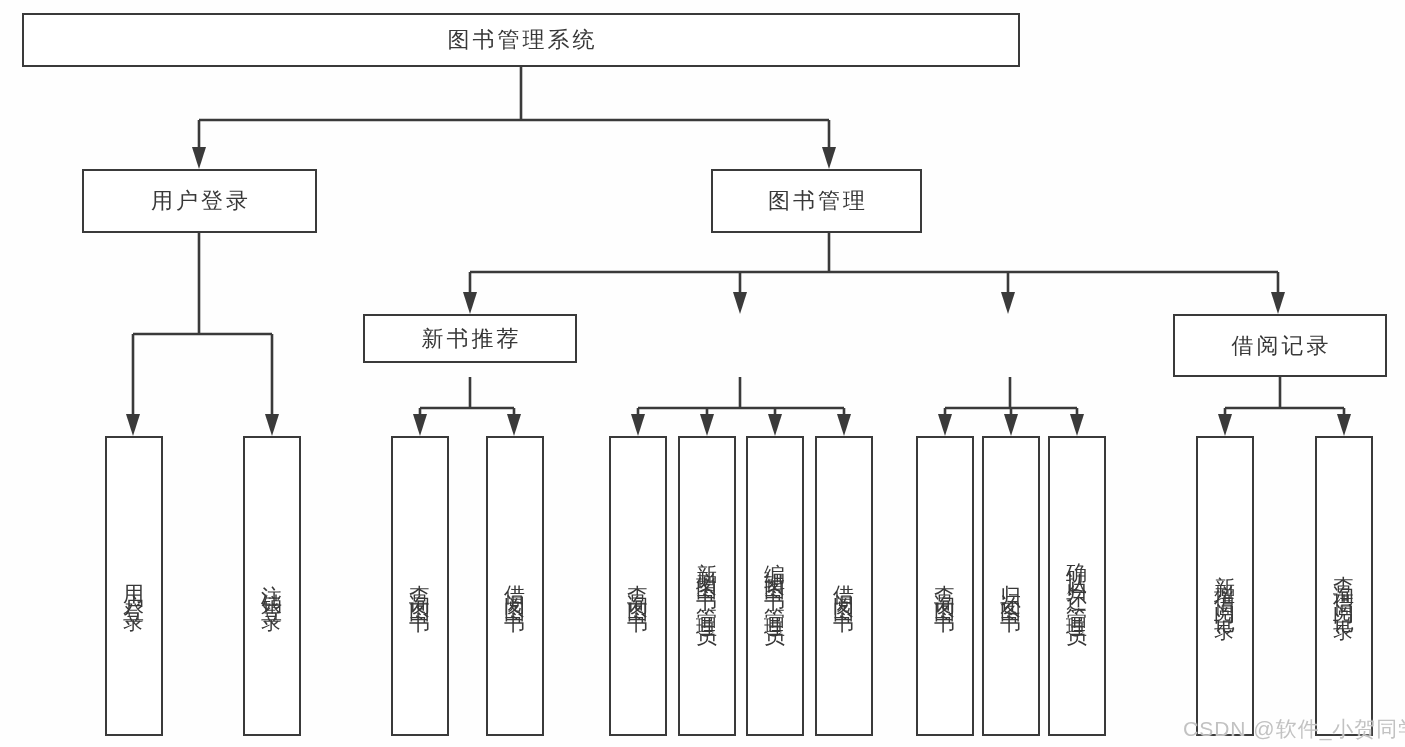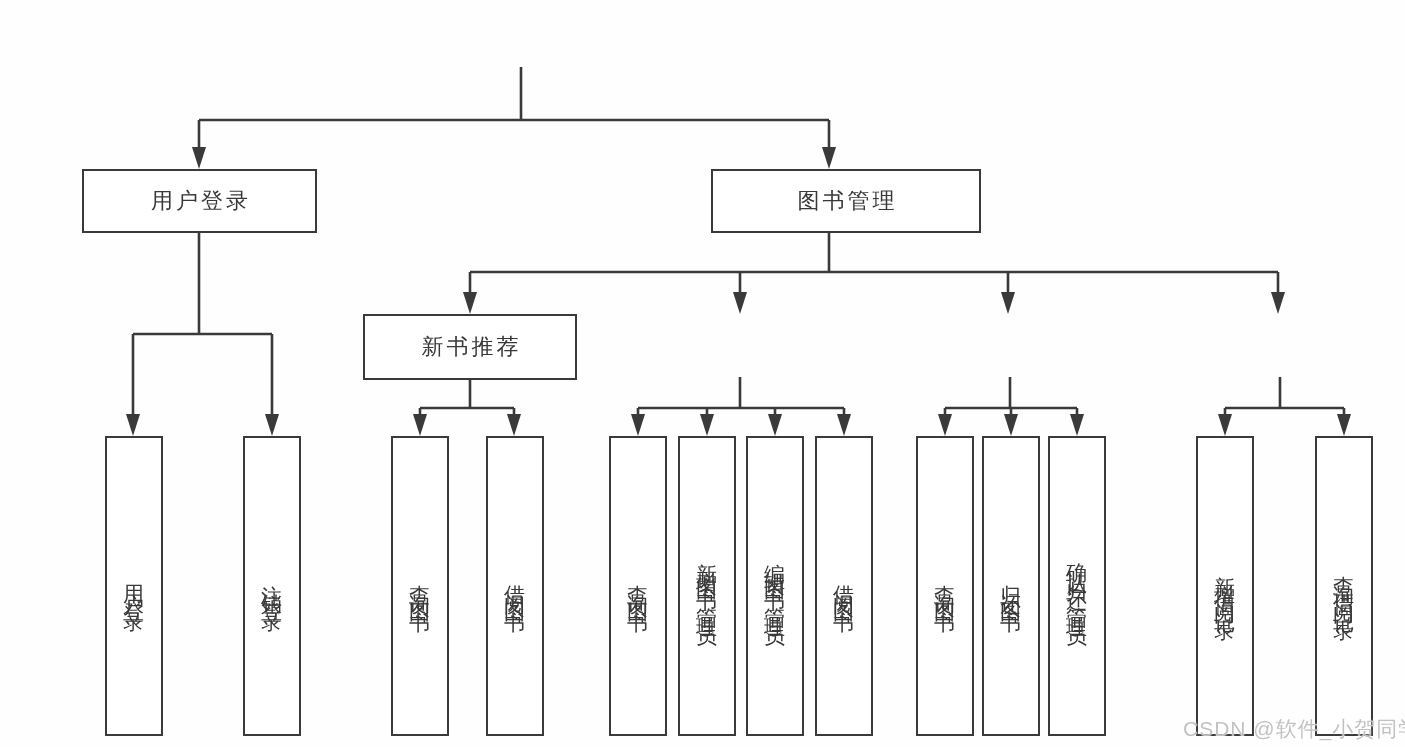--- a/index.html
+++ b/index.html
@@ -92,30 +92,36 @@
       <polygon points="768,414 782,414 775,436"></polygon>
       <polygon points="837,414 851,414 844,436"></polygon>
       <polygon points="938,414 952,414 945,436"></polygon>
       <polygon points="1004,414 1018,414 1011,436"></polygon>
       <polygon points="1070,414 1084,414 1077,436"></polygon>
       <polygon points="1218,414 1232,414 1225,436"></polygon>
       <polygon points="1337,414 1351,414 1344,436"></polygon>
     </g>
   </svg>
 
+  <div class="box hbox" style="left:22px; top:13px; width:998px; height:54px;">
+    <span>图书管理系统</span>
+  </div>
 
   <div class="box hbox" style="left:82px; top:169px; width:235px; height:64px;">
     <span>用户登录</span>
   </div>
-  <div class="box hbox" style="left:711px; top:169px; width:270px; height:64px;">
+  <div class="box hbox" style="left:711px; top:169px; width:211px; height:64px;">
     <span>图书管理</span>
   </div>
 
-  <div class="box hbox" style="left:363px; top:314px; width:214px; height:66px;">
+  <div class="box hbox" style="left:363px; top:314px; width:214px; height:49px;">
     <span>新书推荐</span>
+  </div>
+  <div class="box hbox" style="left:1173px; top:314px; width:214px; height:63px;">
+    <span>借阅记录</span>
   </div>
 
   <div class="box vbox" style="left:105px; top:436px; width:58px; height:300px;">
     <span>用户登录</span>
   </div>
   <div class="box vbox" style="left:243px; top:436px; width:58px; height:300px;">
     <span>注销登录</span>
   </div>
   <div class="box vbox" style="left:391px; top:436px; width:58px; height:300px;">
     <span>查询图书</span>

